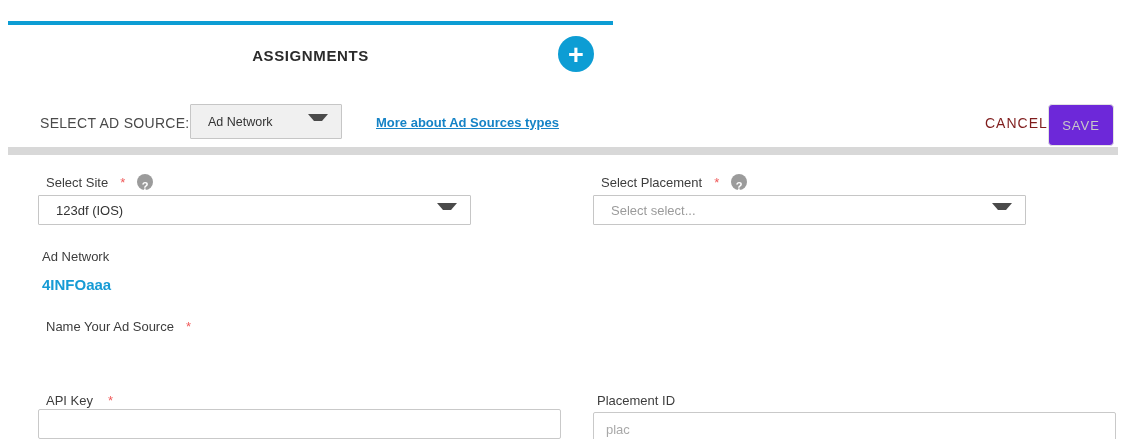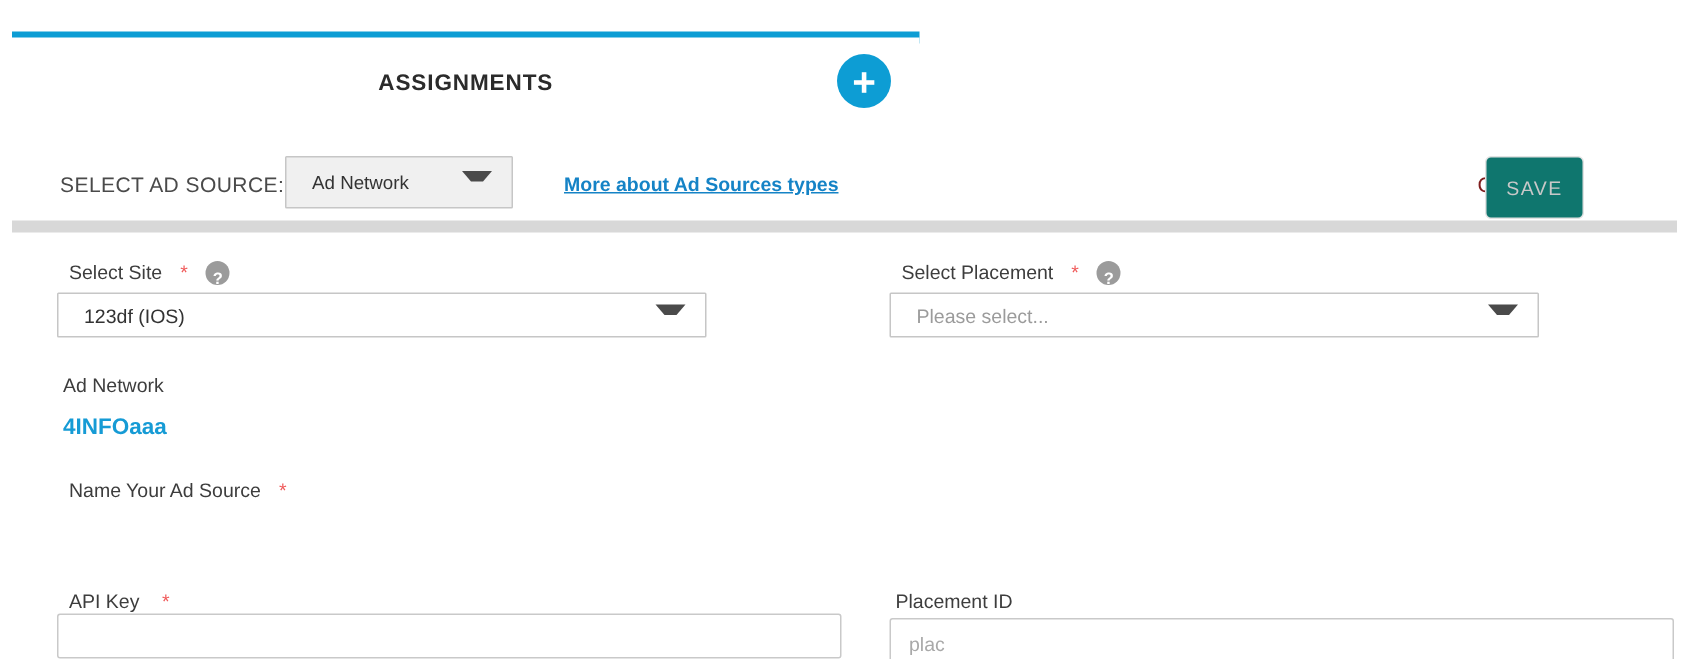--- a/index.html
+++ b/index.html
@@ -55,22 +55,22 @@
   .more-link {
     position: absolute; left: 364px; top: 103px;
     font-size: 13px; font-weight: bold; color: #1583c6;
     text-decoration: underline; cursor: pointer;
   }
   .cancel-link {
     position: absolute; left: 973px; top: 103px;
     font-size: 14px; letter-spacing: 1px; color: #7f1d1d; cursor: pointer;
   }
   .save-button {
-    position: absolute; left: 982px; top: 96px; width: 66px; height: 42px;
-    background: #0f766e; border: 1px solid #e2e2e2; border-radius: 4px;
+    position: absolute; left: 1040px; top: 96px; width: 66px; height: 42px;
+    background: #6d28d9; border: 1px solid #e2e2e2; border-radius: 4px;
     color: #c8c8c8; font-size: 13px; letter-spacing: 1px;
     display: flex; align-items: center; justify-content: center;
   }
   .divider {
     position: absolute; left: 0; top: 139px; width: 1122px; height: 1px;
     background: #d8d8d8;
   }
   
   .field-label {
     position: absolute; font-size: 13px; color: #3d3d3d; white-space: nowrap;
@@ -149,21 +149,21 @@
     <span>API Key</span><span class="req" style="margin-left:7px;">*</span>
   </div>
 
   <input class="text-input" style="left: 30px; top: 401px;" type="text" value="">
 
   <div class="field-label" style="left:585px; top:162px;">
     <span>Select Placement</span><span class="req">*</span><span class="help">?</span>
   </div>
 
   <div class="select select-wide" style="left:585px; top:187px;">
-    <span class="select-placeholder">Please select...</span>
+    <span class="select-placeholder">Select select...</span>
     <span class="caret"></span>
   </div>
 
   <div class="field-label" style="left:585px; top:381px;">Placement ID</div>
 
   <input class="text-input" style="left: 585px; top: 404px; height: 34px;" type="text" placeholder="plac">
 
 </div>
 
 </body></html>

